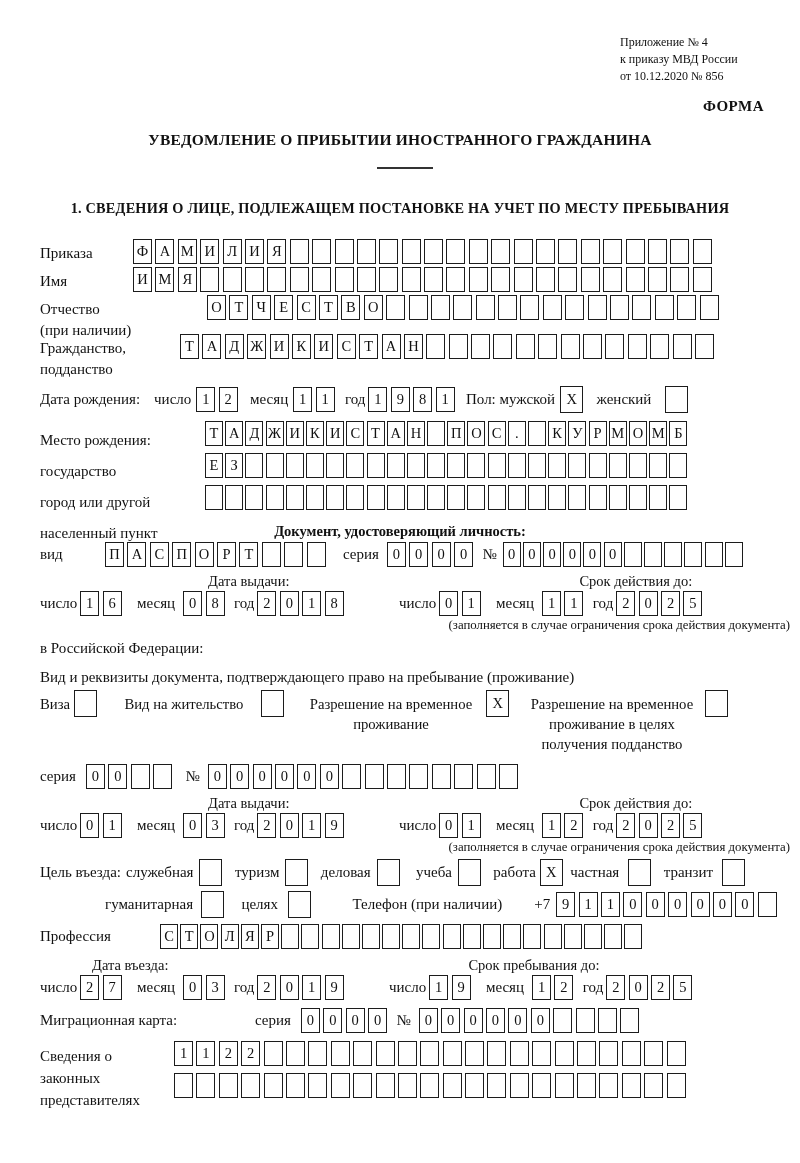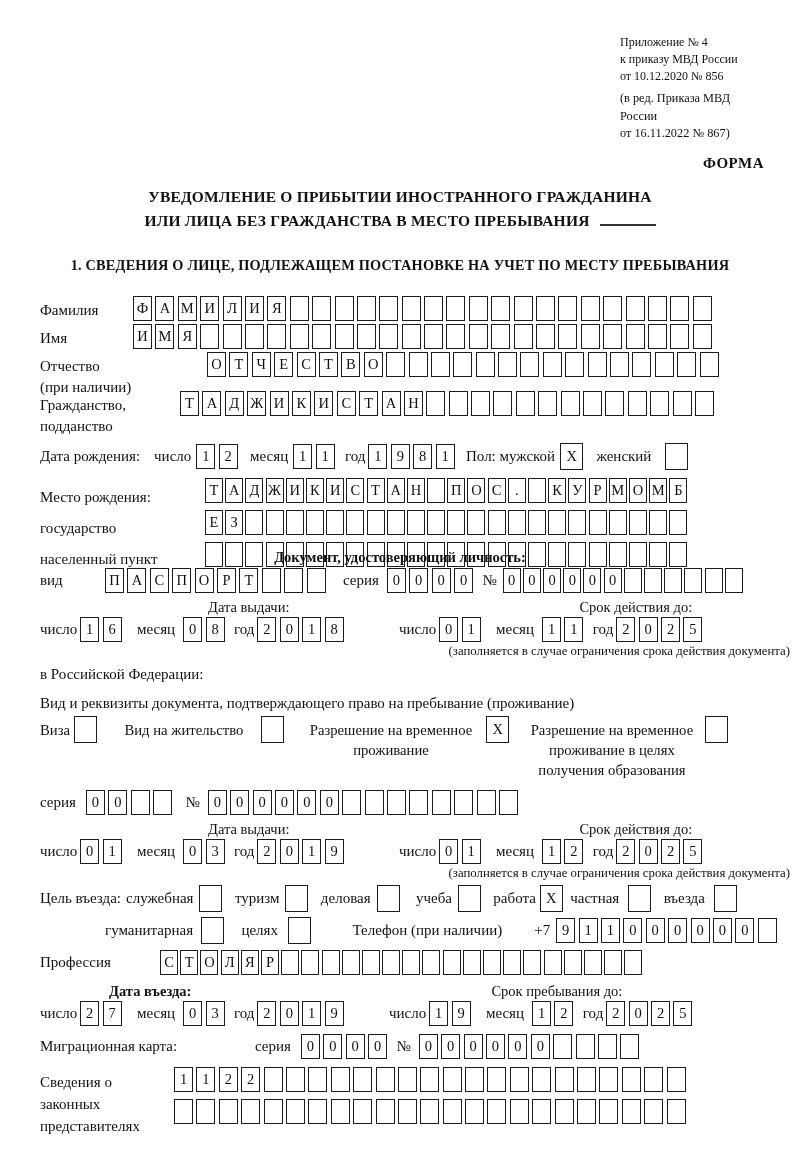--- a/index.html
+++ b/index.html
@@ -40,34 +40,30 @@
 </head>
 <body>
 
 <div class="page">
 
   <div class="appendix">
     <div>Приложение № 4</div>
     <div>к приказу МВД России</div>
     <div>от 10.12.2020 № 856</div>
   </div>
-  <div class="amendment">
-    <div>(в ред. Приказа МВД России</div>
-    <div>от 16.11.2022 № 867)</div>
-  </div>
   <div class="forma">ФОРМА</div>
 
   <div class="title">
     <div>УВЕДОМЛЕНИЕ О ПРИБЫТИИ ИНОСТРАННОГО ГРАЖДАНИНА</div>
-    <div><span>ИЛИ ЛИЦА БЕЗ ГРАЖДАНСТВА В МЕСТО ПРЕБЫВАНИЯ</span><span class="blank-line"></span></div>
+    <div><span class="blank-line"></span></div>
   </div>
   <div class="section-title">1. СВЕДЕНИЯ О ЛИЦЕ, ПОДЛЕЖАЩЕМ ПОСТАНОВКЕ НА УЧЕТ ПО МЕСТУ ПРЕБЫВАНИЯ</div>
 
   <div class="row" style="margin-top:22px;">
-    <div class="lbl" style="width:93px;">Фамилия</div>
+    <div class="lbl" style="width:93px;">Приказа</div>
     <div class="cells">
         <div class="cell">Ф</div>
         <div class="cell">А</div>
         <div class="cell">М</div>
         <div class="cell">И</div>
         <div class="cell">Л</div>
         <div class="cell">И</div>
         <div class="cell">Я</div>
         <div class="cell"></div>
         <div class="cell"></div>
@@ -214,20 +210,21 @@
     <div class="num" style="padding-top:0;margin-left:10px;margin-right:14px;">женский</div>
     <div class="cells cb">
         <div class="cell"></div>
       </div>
   </div>
 
   <div class="row" style="margin-top:8px;">
     <div class="col" style="width:165px;flex-shrink:0;">
       <span class="lbl2" style="padding-top:4px;line-height:31px;">Место рождения:</span>
       <span class="lbl2" style="line-height:31px;">государство</span>
+      <span class="lbl2" style="line-height:31px;">город или другой</span>
       <span class="lbl2" style="line-height:31px;">населенный пункт</span>
     </div>
     <div class="col">
       <div class="cells tight cellrow-gap">
           <div class="cell">Т</div>
           <div class="cell">А</div>
           <div class="cell">Д</div>
           <div class="cell">Ж</div>
           <div class="cell">И</div>
           <div class="cell">К</div>
@@ -409,21 +406,21 @@
         <div>проживание</div>
       </div>
       <div class="cells cb" style="margin-left:14px;">
           <div class="cell">X</div>
         </div>
     </div>
     <div class="opt" style="margin-left:18px;">
       <div class="opt-label-c" style="padding-top:4px;">
         <div>Разрешение на временное</div>
         <div>проживание в целях</div>
-        <div>получения образования</div>
+        <div>получения подданство</div>
       </div>
       <div class="cells cb" style="margin-left:12px;">
           <div class="cell"></div>
         </div>
     </div>
   </div>
 
   <div class="row" style="margin-top:10px; align-items:center;">
     <div class="num" style="padding-top:0;margin-right:10px;">серия</div>
     <div class="cells">
@@ -512,21 +509,21 @@
         <div class="cell"></div>
       </div>
     <div class="num" style="padding-top:0;margin-left:9px;margin-right:4px;">работа</div>
     <div class="cells cb">
         <div class="cell">X</div>
       </div>
     <div class="num" style="padding-top:0;margin-left:4px;margin-right:9px;">частная</div>
     <div class="cells cb">
         <div class="cell"></div>
       </div>
-    <div class="num" style="padding-top:0;margin-left:9px;margin-right:9px;">въезда</div>
+    <div class="num" style="padding-top:0;margin-left:9px;margin-right:9px;">транзит</div>
     <div class="cells cb">
         <div class="cell"></div>
       </div>
   </div>
   <div class="row" style="margin-top:5px; align-items:center; margin-left:105px;">
     <div class="num" style="padding-top:0;margin-right:8px;">гуманитарная</div>
     <div class="cells cb">
         <div class="cell"></div>
       </div>
     <div class="num" style="padding-top:0;margin-left:14px;margin-right:10px;">целях</div>
@@ -573,21 +570,21 @@
         <div class="cell"></div>
         <div class="cell"></div>
         <div class="cell"></div>
         <div class="cell"></div>
         <div class="cell"></div>
         <div class="cell"></div>
       </div>
   </div>
 
   <div class="dlabel-row" style="margin-top:8px;">
-    <span style="margin-left:69px;font-weight:bold;">Дата въезда:</span>
+    <span style="margin-left:52px;">Дата въезда:</span>
     <span style="margin-left:300px;">Срок пребывания до:</span>
   </div>
   <div class="row" style="margin-top:1px; align-items:center;">
     <div class="num" style="padding-top:0;margin-right:3px;">число</div>
     <div class="cells">
         <div class="cell">2</div>
         <div class="cell">7</div>
       </div>
     <div class="num" style="padding-top:0;margin-left:12px;margin-right:8px;">месяц</div>
     <div class="cells">

